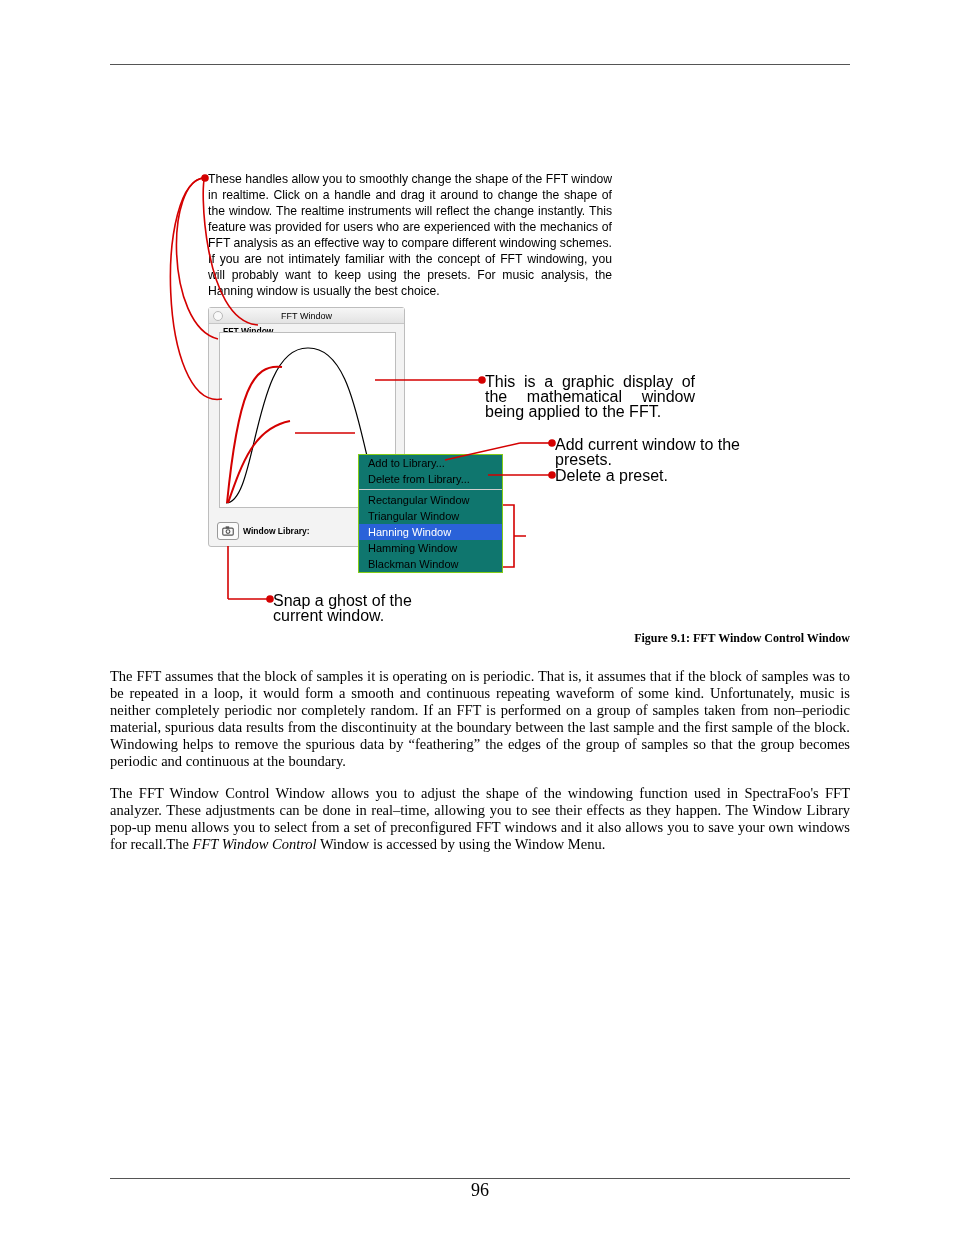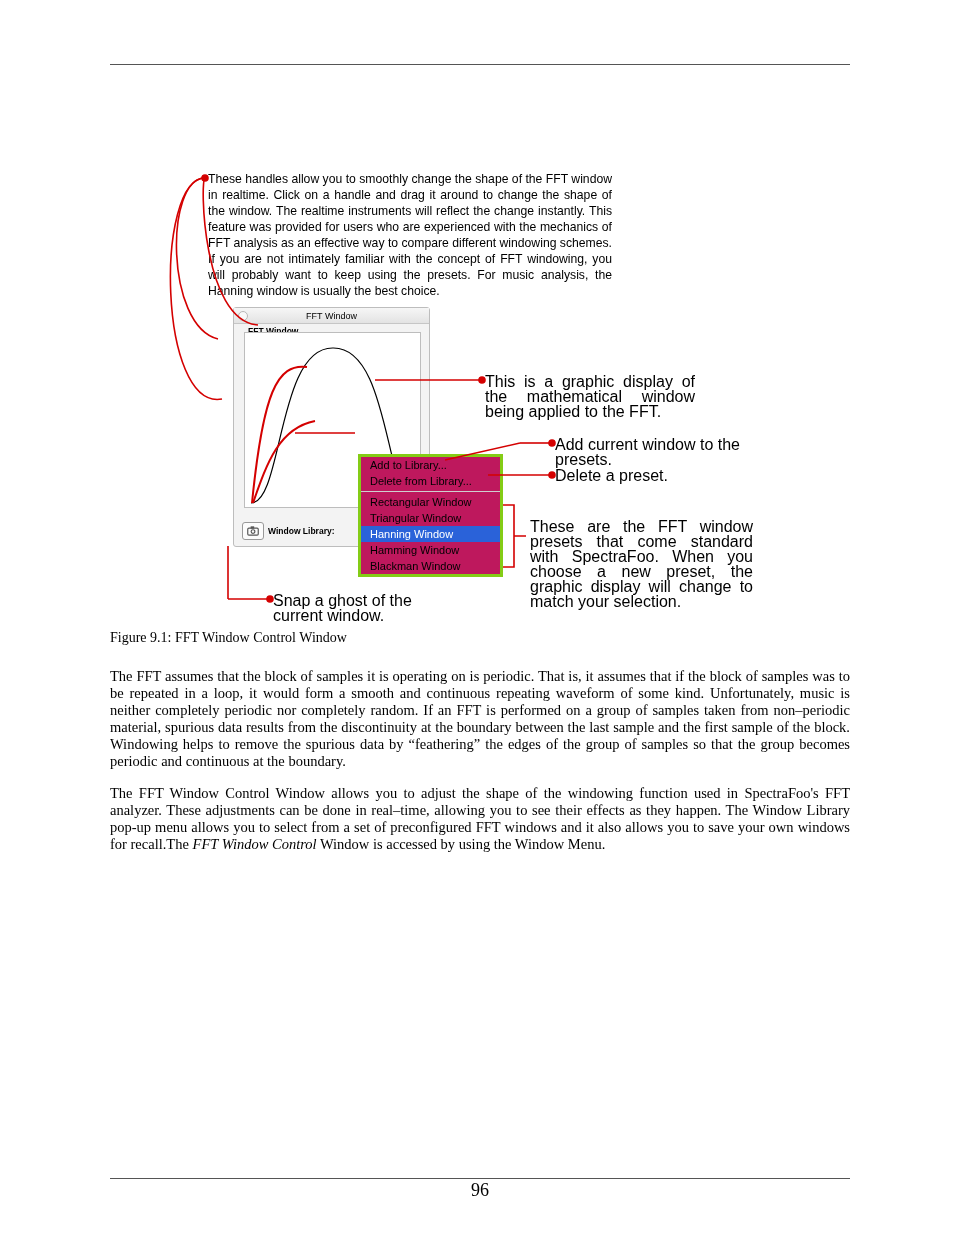--- a/index.html
+++ b/index.html
@@ -40,21 +40,20 @@
   
   .fft-window {
     position: absolute;
     top: 136px;
     left: 98px;
     width: 197px;
     height: 240px;
     background: #f3f3f3;
     border: 1px solid #bdbdbd;
     border-radius: 3px;
-    margin-left: 25px;
   }
   .fft-titlebar {
     height: 16px;
     background: linear-gradient(#f6f6f6,#e3e3e3);
     border-bottom: 1px solid #c6c6c6;
     position: relative;
     font-family: Arial, Helvetica, sans-serif;
     font-size: 9px;
     text-align: center;
     line-height: 16px;
@@ -85,42 +84,42 @@
   .lib-icon {
     width:22px;height:18px;border:1px solid #999;
     border-radius:3px;background:#fcfcfc;margin-right:4px;
     display:flex;align-items:center;justify-content:center;
   }
   .lib-icon svg{width:14px;height:14px}
   
   .menu {
     position:absolute; top:283px; left:248px;
     width:145px;
-    background:#be185d;
-    border:3px solid #84cc16;
+    background:#0f766e;
+    border:1px solid #84cc16;
     font-family: Arial, Helvetica, sans-serif;
     font-size:11px;
   }
   .menu .item{padding:2px 9px;white-space:nowrap}
   .menu .sep{height:1px;background:#cfcfcf;margin:2px 0}
   .menu .sel{background:#2a62d9;color:#fff}
   
   .callout {
     position:absolute;
     font-family: Arial, Helvetica, sans-serif;
     font-size:16px;
     line-height:15px;
   }
   .callout.just{text-align:justify}
   
   .caption{
     position:absolute; bottom:0; left:0; width:100%;
-    text-align:left;
+    text-align:right;
     font-family:Georgia,"Times New Roman",serif;
-    font-size:14px; font-weight:normal;
+    font-size:12px; font-weight:bold;
   }
   
   .body-text{
     margin-top:22px;
     font-size:14.5px;
     line-height:17px;
     text-align:justify;
   }
   .body-text p{margin-bottom:15px}
   .body-text em{font-style:italic}
@@ -177,21 +176,20 @@
       <div class="item">Rectangular Window</div>
       <div class="item">Triangular Window</div>
       <div class="item sel">Hanning Window</div>
       <div class="item">Hamming Window</div>
       <div class="item">Blackman Window</div>
     </div>
 
     <div class="callout just" style="top:203px;left:375px;width:210px">This is a graphic display of the mathematical window being applied to the FFT.</div>
     <div class="callout" style="top:266px;left:445px;width:230px">Add current window to the presets.</div>
     <div class="callout" style="top:297px;left:445px;width:200px">Delete a preset.</div>
-    <div class="callout just" style="top:348px;left:420px;width:223px">These are the FFT window presets that come standard with SpectraFoo. When you choose a new preset, the graphic display will change to match your selection.</div>
     <div class="callout" style="top:422px;left:163px;width:175px">Snap a ghost of the current window.</div>
 
     <svg class="overlay" width="740" height="475">
       <g stroke="#d40000" stroke-width="1.6" fill="#d40000">
 
         <circle cx="95" cy="7" r="3"></circle>
         <path d="M95,7 C55,7 55,155 108,168" fill="none"></path>
         <path d="M95,7 C45,7 48,240 112,228" fill="none"></path>
         <path d="M95,7 C90,7 92,150 148,154" fill="none"></path>
 

